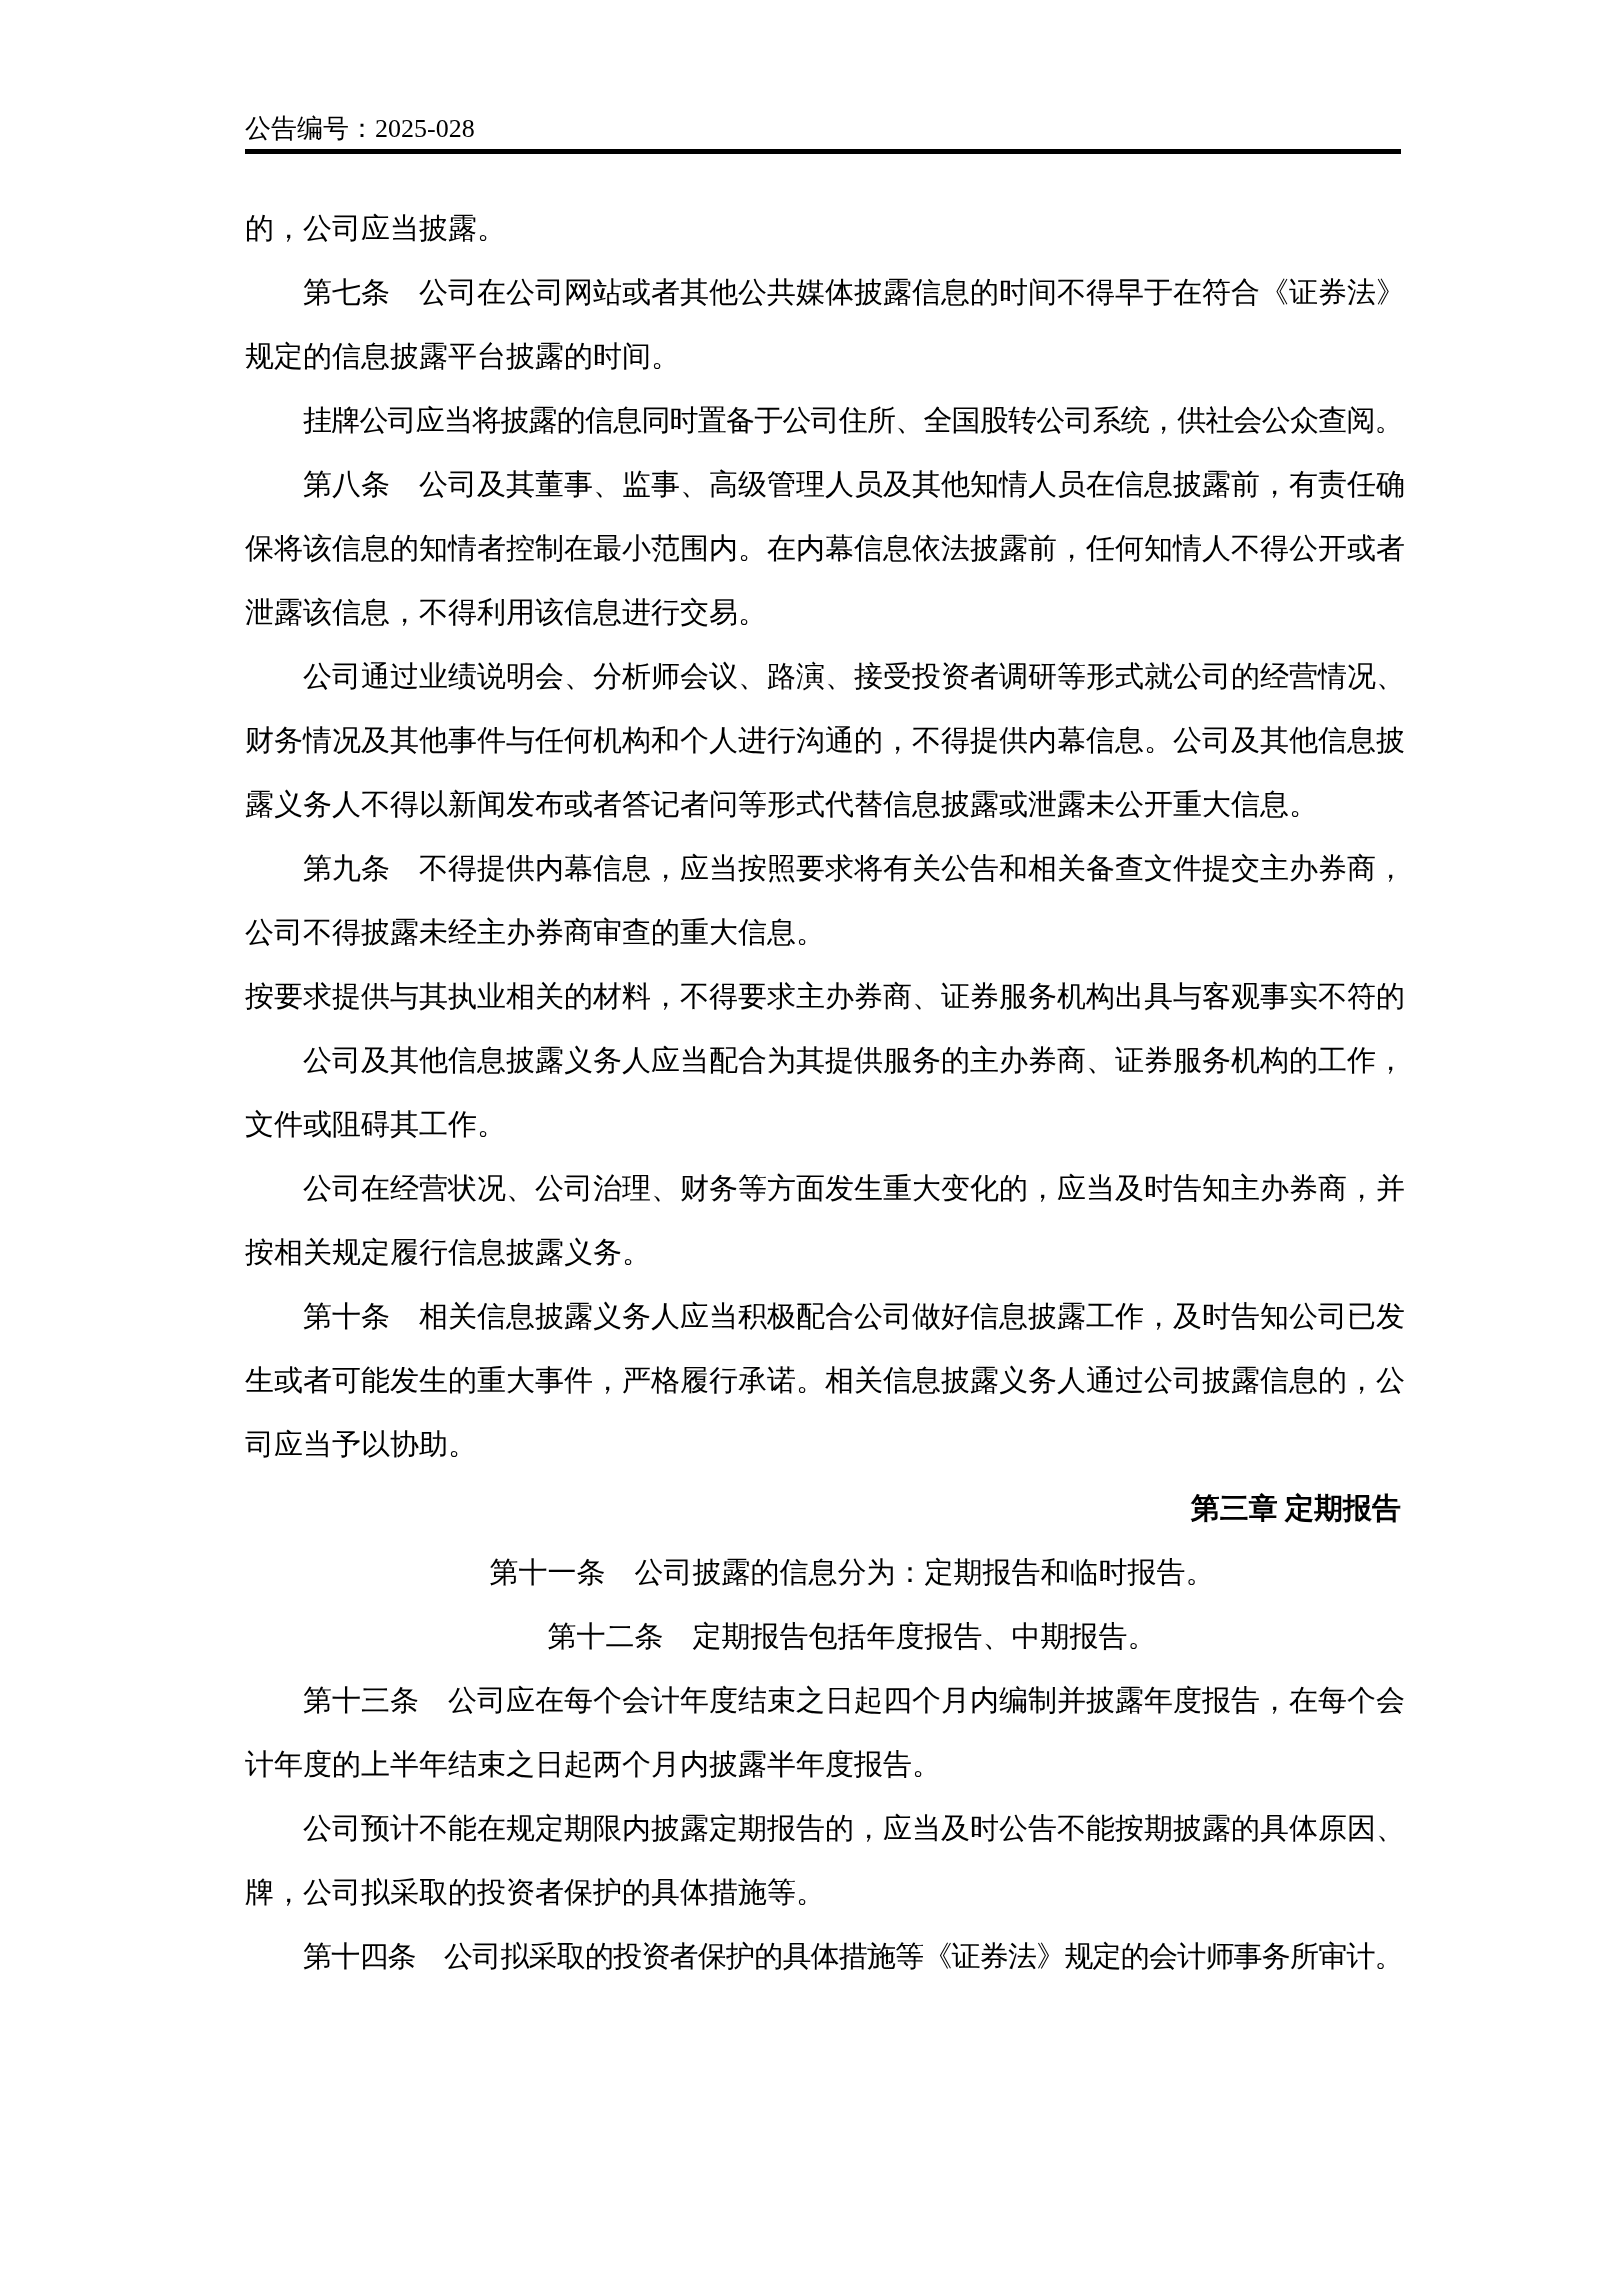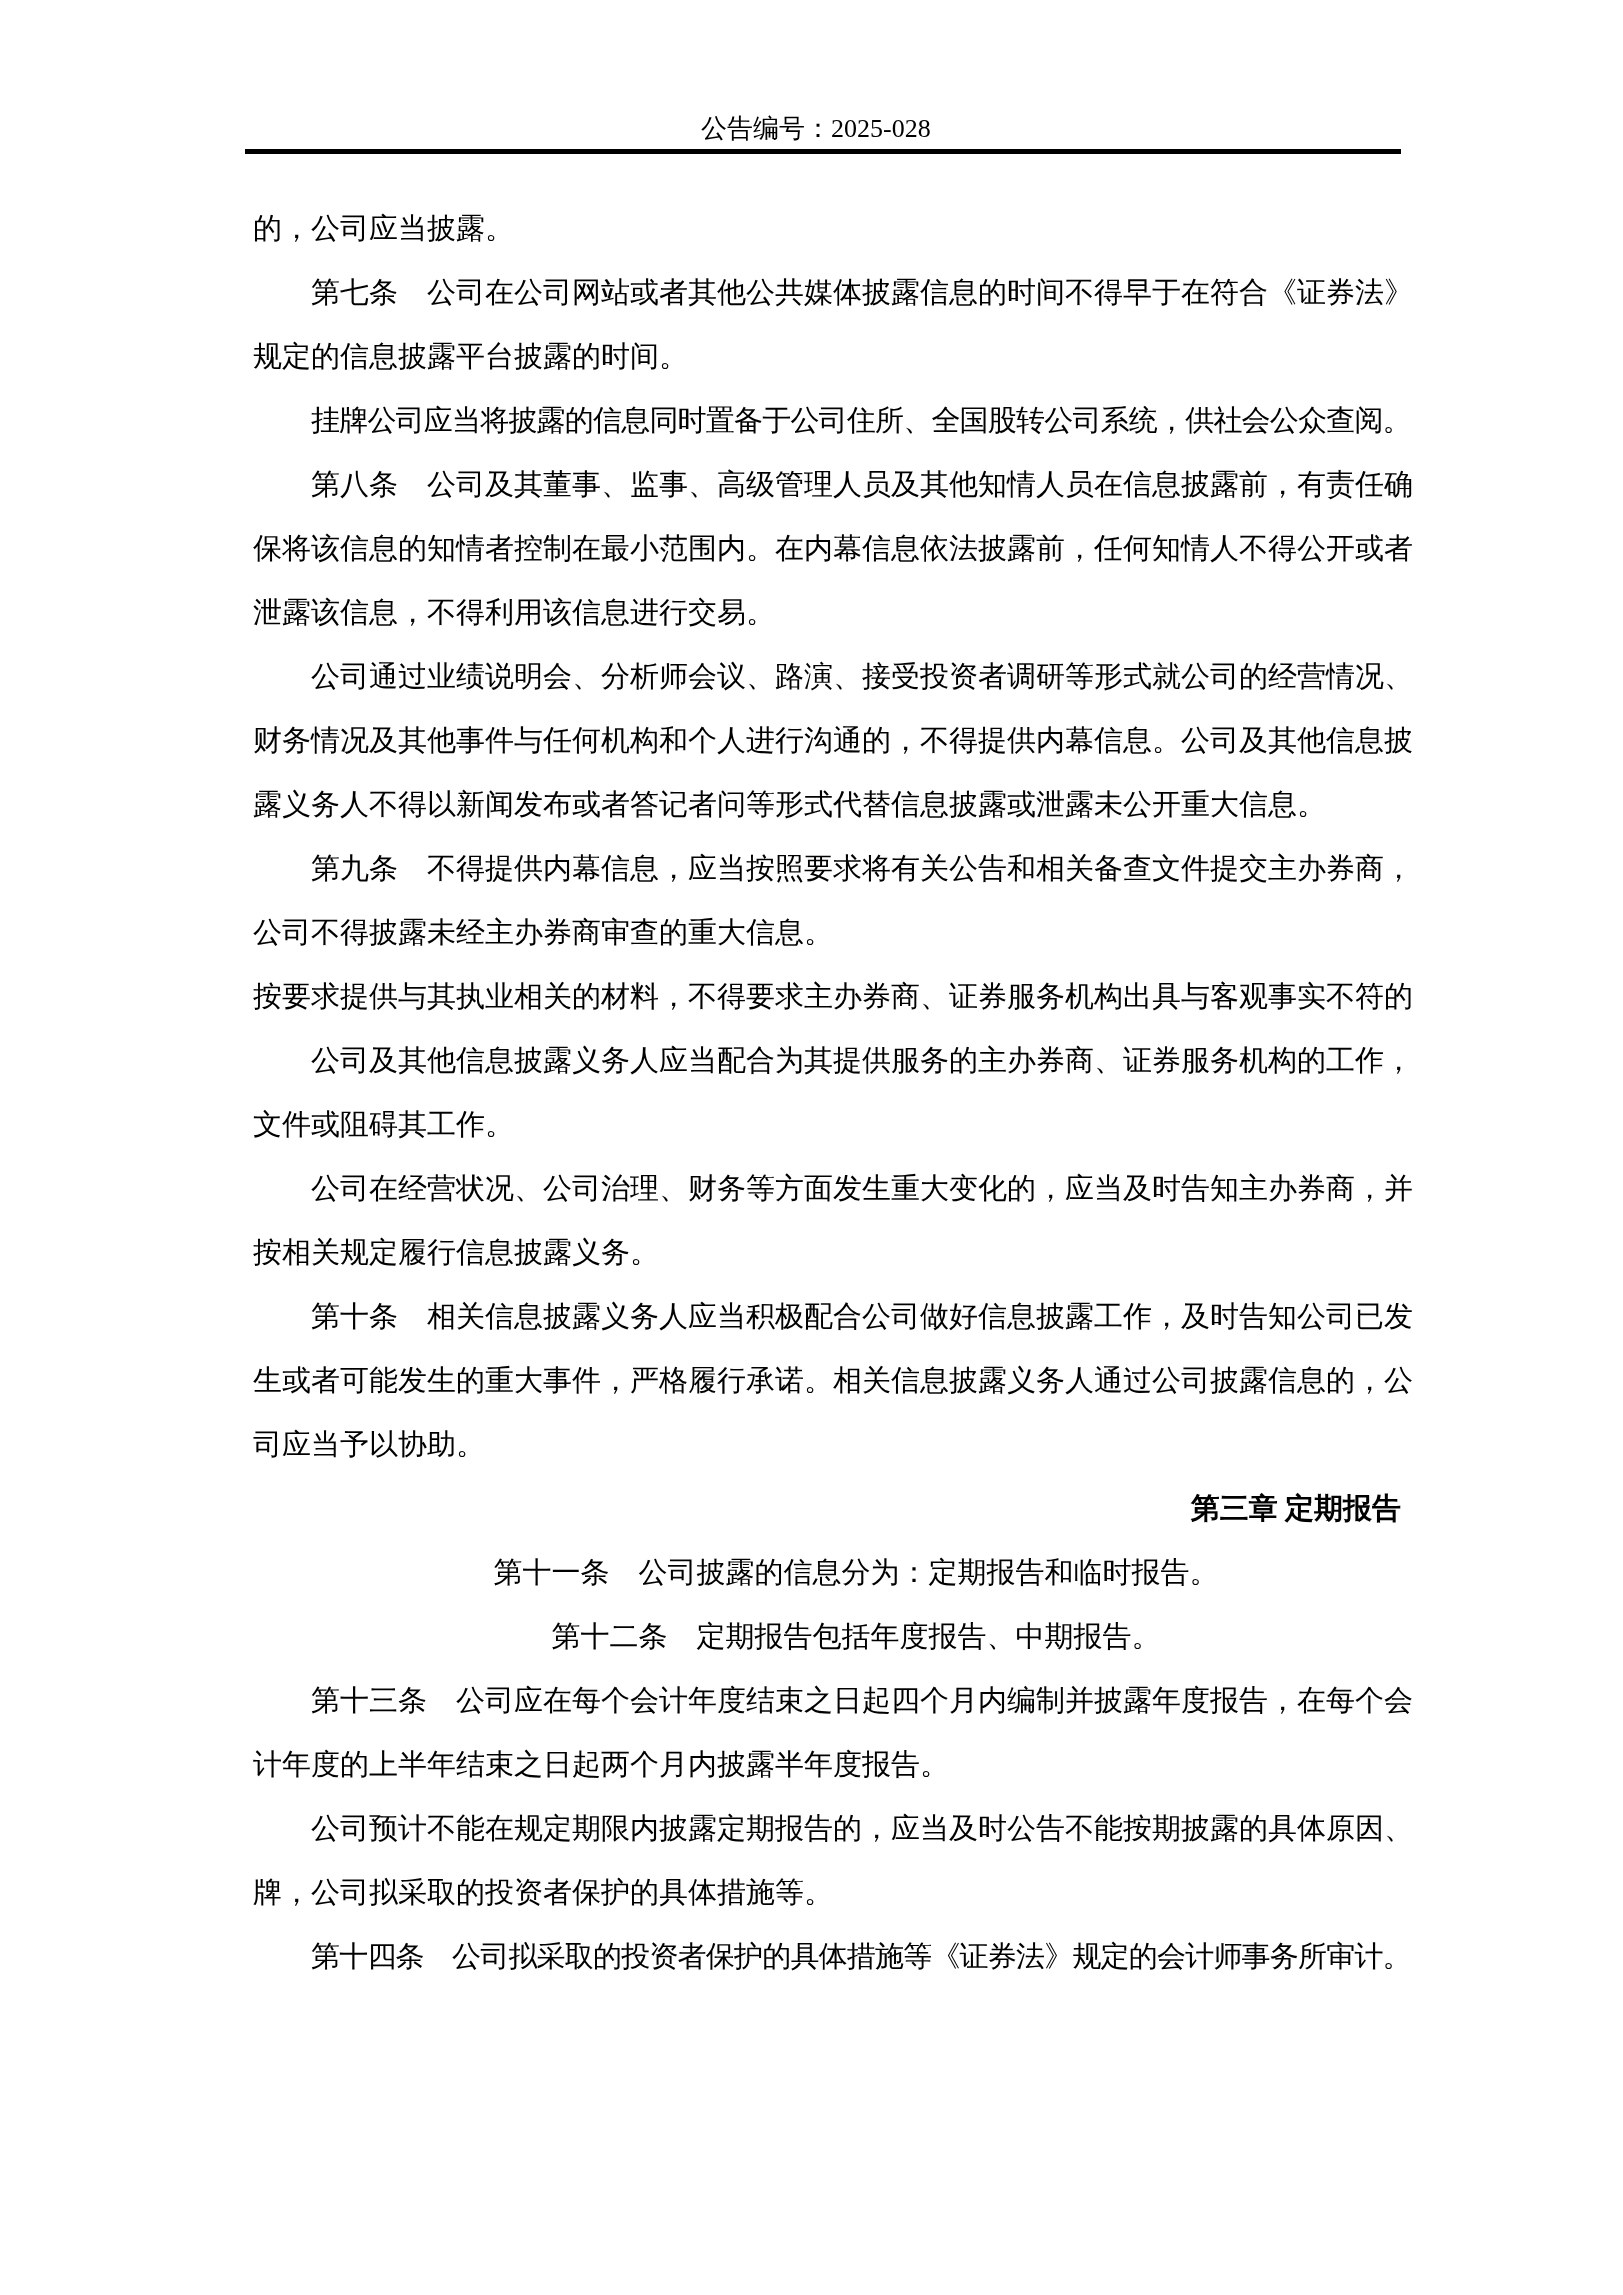--- a/index.html
+++ b/index.html
@@ -12,21 +12,21 @@
     font-family: "Liberation Serif", "DejaVu Serif", serif;
     color: #000000;
   }
   .header-note {
     position: absolute;
     top: 110px;
     left: 245px;
     width: 1156px;
     box-sizing: border-box;
     padding-right: 14.4px;
-    text-align: center;
+    text-align: left;
     font-size: 26px;
     line-height: 38px;
     white-space: nowrap;
   }
   .header-rule {
     position: absolute;
     top: 149px;
     left: 245px;
     width: 1156px;
     height: 5.2px;
@@ -36,21 +36,20 @@
     position: absolute;
     top: 196px;
     left: 245px;
     width: 1156px;
   }
   .line {
     height: 64px;
     line-height: 64px;
     font-size: 29px;
     white-space: nowrap;
-    margin-left: 8px;
   }
   .indent { text-indent: 2em; text-align: center; }
   .squeeze { letter-spacing: -0.8px; }
   .heading { text-align: right; font-weight: bold; text-indent: 0; }
 </style>
 </head>
 <body>
 
 <div class="page">
 

